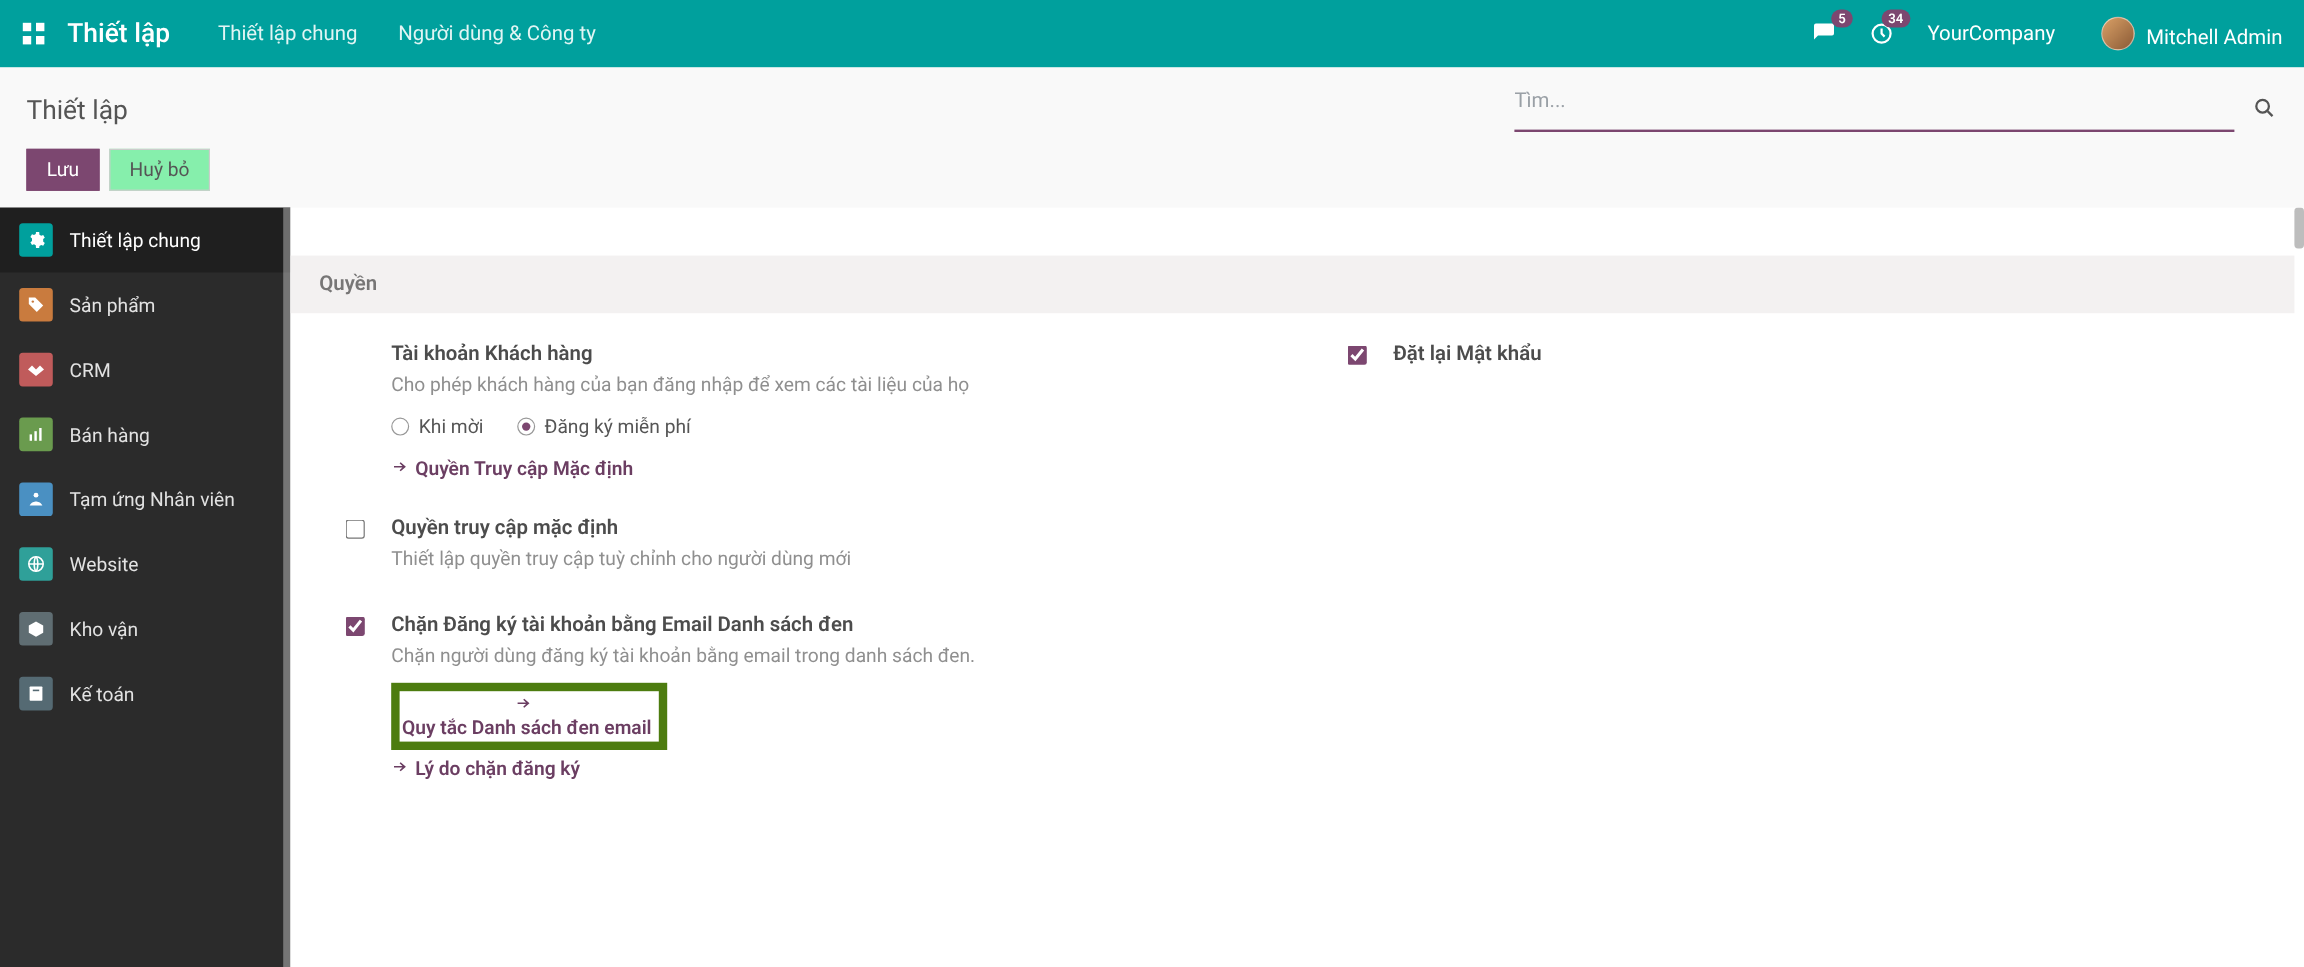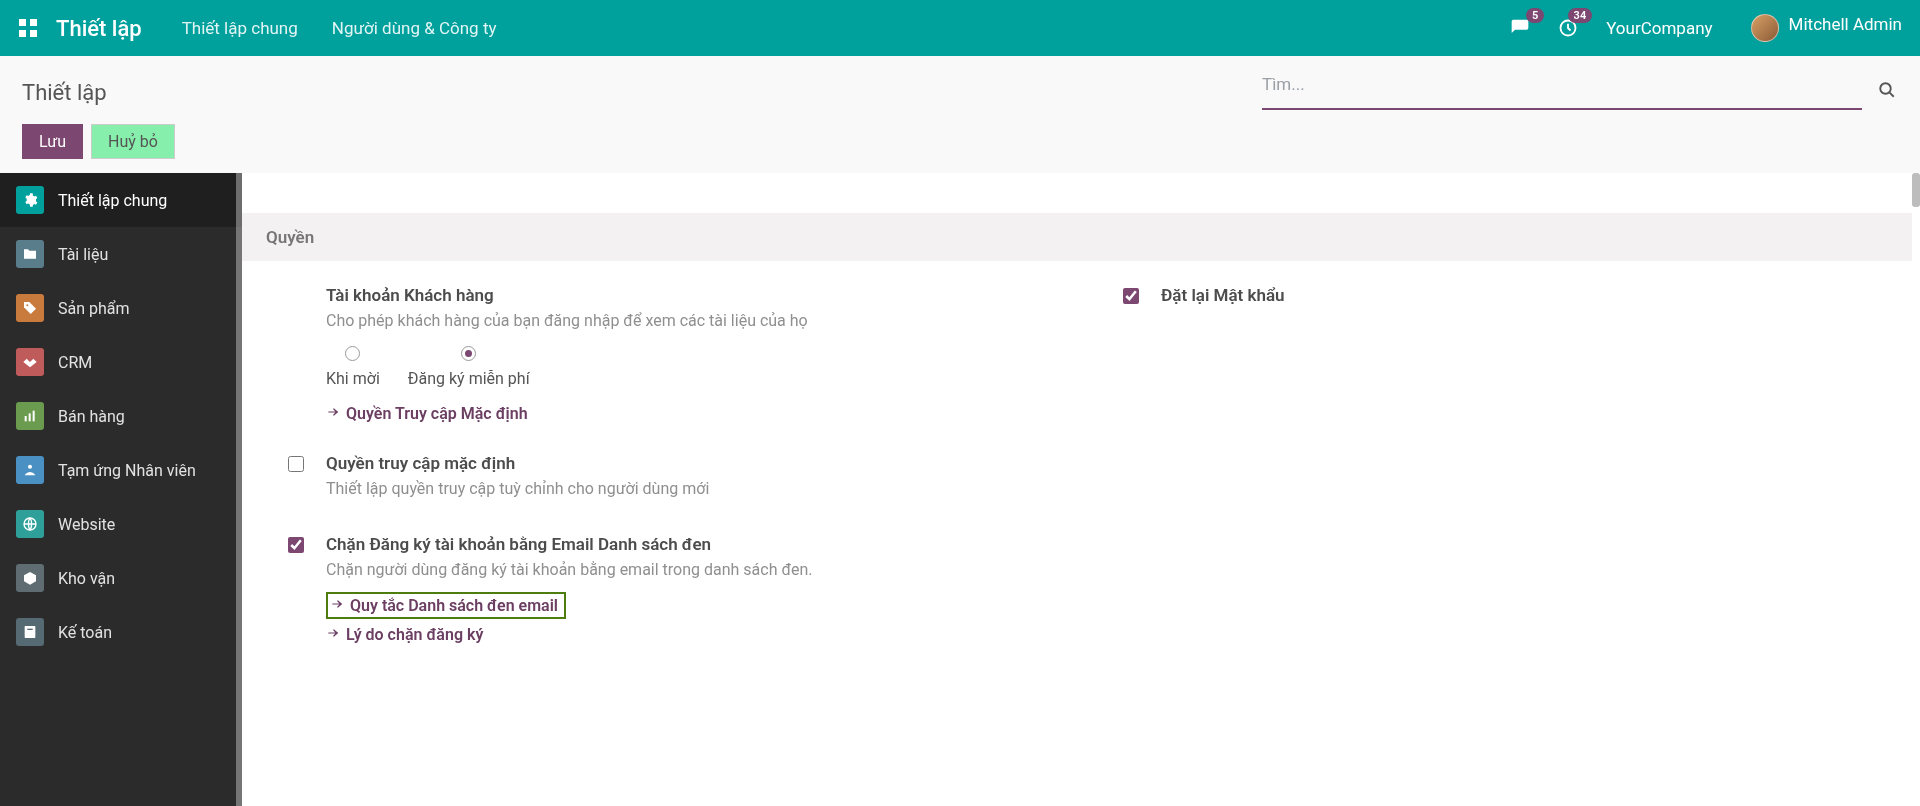--- a/index.html
+++ b/index.html
@@ -7,21 +7,21 @@
 
 
 .navbar { background: #00a09d; height: 56px; display: flex; align-items: center; padding: 0 18px; color: #fff; }
 .navbar .apps-icon { margin-right: 18px; display: inline-flex; align-items: center; justify-content: center; }
 .navbar .brand { font-size: 22px; font-weight: 500; margin-right: 40px; color: #fff; white-space: nowrap; }
 .navbar .menu-item { color: #e1f5f4; font-size: 17px; margin-right: 34px; cursor: pointer; white-space: nowrap; }
 .navbar .spacer { flex: 1; }
 .navbar .icon-btn { position: relative; color: #fff; margin-right: 28px; cursor: pointer; display: inline-flex; align-items: center; }
 .navbar .badge { position: absolute; top: -10px; right: -14px; background: #7c4770; color: #fff; font-size: 11px; border-radius: 10px; padding: 1px 6px; font-weight: 600; }
 .navbar .company-name { color: #fff; font-size: 17px; margin-right: 38px; cursor: pointer; }
-.navbar .user { display: flex; align-items: flex-start; cursor: pointer; color: #fff; font-size: 17px; }
+.navbar .user { display: flex; align-items: flex-end; cursor: pointer; color: #fff; font-size: 17px; }
 .navbar .avatar { width: 28px; height: 28px; border-radius: 50%; background: linear-gradient(135deg,#d9a066,#8a5a36); margin-right: 10px; display:inline-block; border:1px solid rgba(255,255,255,0.5); }
 
 
 .breadcrumb-row { display: flex; align-items: center; padding: 18px 20px 0 22px; }
 .breadcrumb-title { font-size: 22px; color: #555; font-weight: 400; }
 .breadcrumb-row .spacer2 { flex: 1; }
 .search-wrap { display: flex; align-items: center; width: 600px; border-bottom: 2px solid #7c4770; padding-bottom: 14px; margin-right: 12px; }
 .search-input { flex: 1; border: none; outline: none; font-size: 17px; background: transparent; color: #333; }
 .search-input::placeholder { color: #9aa0a6; }
 .search-btn { color: #555; cursor: pointer; padding: 4px; }
@@ -58,27 +58,27 @@
 .settings-grid { display: flex; padding: 24px 0 0 0; }
 .settings-col { flex: 1; padding: 0 24px; }
 
 .setting-block { display: flex; margin-bottom: 24px; }
 .setting-checkbox { width: 60px; display: flex; justify-content: center; padding-top: 3px; }
 .setting-body { flex: 1; padding-right: 40px; }
 .setting-title { color: #4c4c4c; font-weight: 600; font-size: 17px; margin-bottom: 4px; }
 .setting-desc { color: #8f8f8f; font-size: 16px; line-height: 1.45; margin-bottom: 10px; }
 
 .radio-row { display: flex; align-items: center; gap: 28px; margin: 14px 0 16px 0; }
-.radio-opt { display: flex; align-items: center; gap: 8px; color: #555; font-size: 16px; flex-direction: column; }
+.radio-opt { display: flex; align-items: center; gap: 8px; color: #555; font-size: 16px; }
 .radio-circle { width: 15px; height: 15px; border-radius: 50%; border: 1px solid #999; display:inline-flex; align-items:center; justify-content:center; }
 .radio-circle.checked::after { content:""; width:7px; height:7px; border-radius:50%; background:#7c4770; }
 
 .action-link { display: inline-flex; align-items: center; color: #6b3e62; font-weight: 600; font-size: 16px; cursor:pointer; margin-bottom: 6px; }
 .action-link .arrow { margin-right: 6px; }
-.action-link.highlight { border: 2px solid #4d7c0f; padding: 2px 6px 2px 2px; }
+.action-link.highlight { border: 7px solid #4d7c0f; padding: 2px 6px 2px 2px; flex-direction: column; }
 
 input[type=checkbox].cb { width: 16px; height: 16px; accent-color: #7c4770; }
 input[type=checkbox].cb.empty { accent-color: #7c4770; }
 
 </style>
 </head>
 <body>
 
 <div class="navbar">
   <span class="apps-icon">
@@ -135,28 +135,20 @@
 <div class="main">
 
   <div class="sidebar">
     <div class="side-item active">
       <span class="side-icon teal">
         <svg width="16" height="16" viewBox="0 0 24 24" fill="#fff">
             <path d="M12 8a4 4 0 1 0 4 4 4 4 0 0 0-4-4zm9 4a7.9 7.9 0 0 0-.1-1.3l2.1-1.6-2-3.5-2.5 1a8 8 0 0 0-2.2-1.3L16 2h-4l-.3 2.6A8 8 0 0 0 9.5 5.9l-2.5-1-2 3.5 2.1 1.6A7.9 7.9 0 0 0 7 12a7.9 7.9 0 0 0 .1 1.3L5 14.9l2 3.5 2.5-1a8 8 0 0 0 2.2 1.3L12 22h4l.3-2.6a8 8 0 0 0 2.2-1.3l2.5 1 2-3.5-2.1-1.6A7.9 7.9 0 0 0 21 12z"></path>
           </svg>
       </span>
       <span>Thiết lập chung</span>
-    </div>
-    <div class="side-item">
-      <span class="side-icon blue1">
-        <svg width="16" height="16" viewBox="0 0 24 24" fill="#fff">
-            <path d="M3 5h6l2 2h10v12H3z"></path>
-          </svg>
-      </span>
-      <span>Tài liệu</span>
     </div>
     <div class="side-item">
       <span class="side-icon orange">
         <svg width="16" height="16" viewBox="0 0 24 24" fill="#fff">
             <path d="M3 3h8l10 10-8 8L3 11z"></path>
             <circle cx="8" cy="8" r="1.5" fill="#c97b3e"></circle>
           </svg>
       </span>
       <span>Sản phẩm</span>
     </div>

